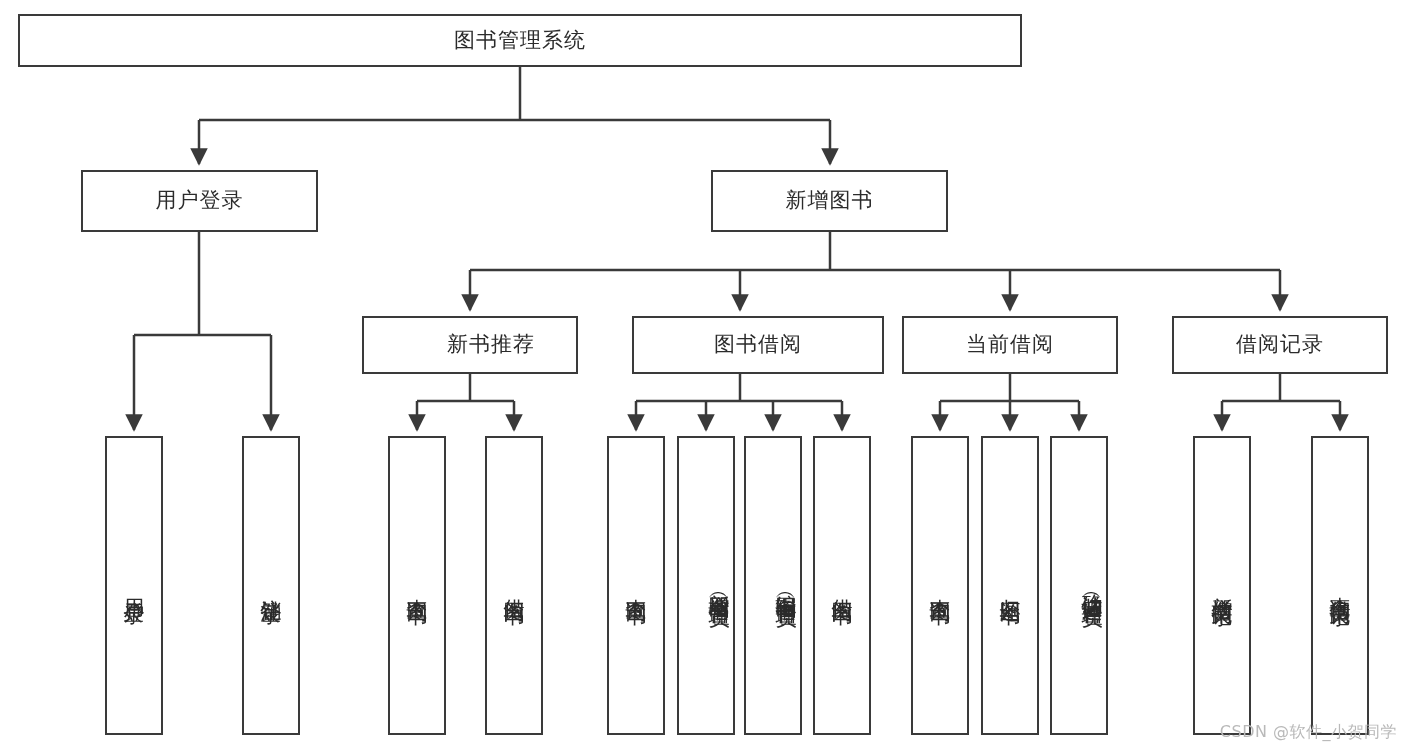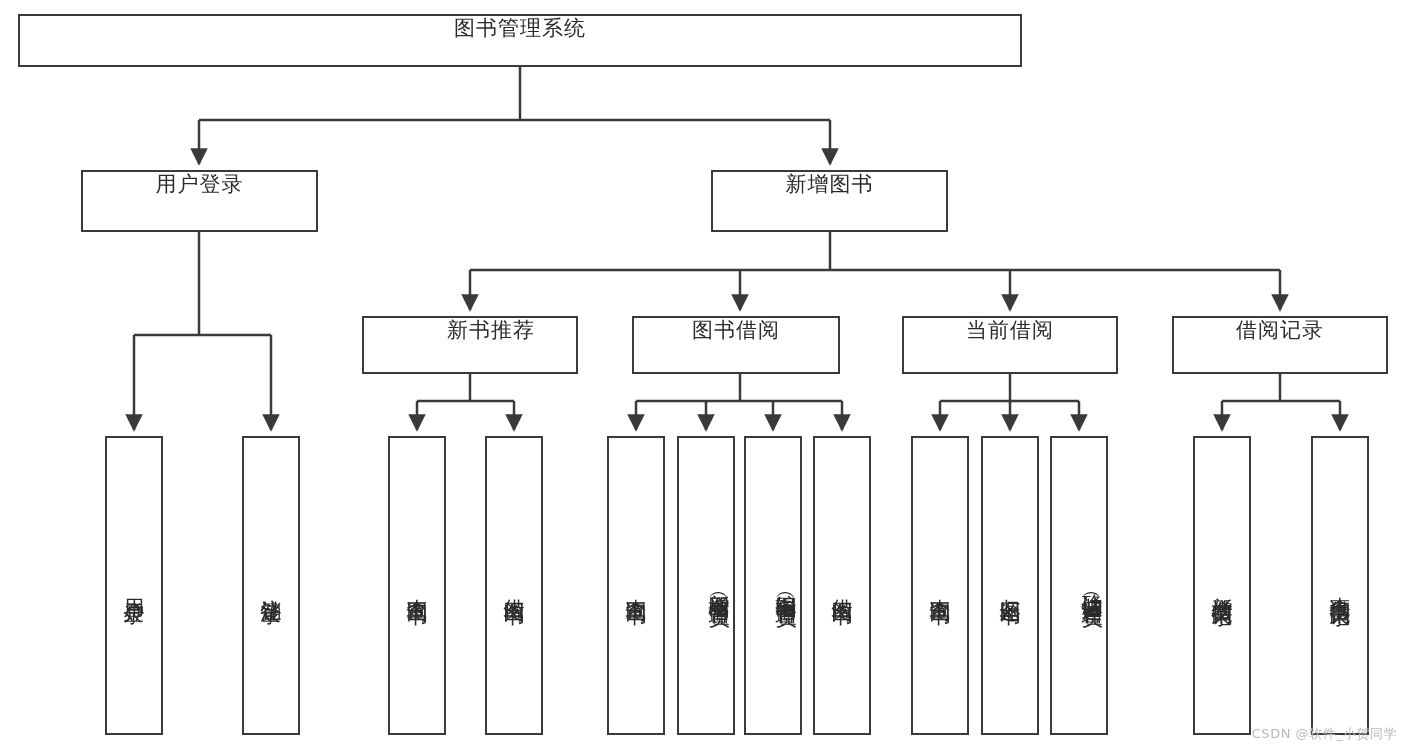--- a/index.html
+++ b/index.html
@@ -25,20 +25,21 @@
     width: 1405px;
     height: 747px;
     pointer-events: none;
   }
   .node {
     position: absolute;
     box-sizing: border-box;
     background: #ffffff;
     border: 2px solid #3a3a3a;
     display: flex;
+    align-items: center;
     justify-content: center;
     color: #2b2b2b;
     z-index: 2;
   }
   .node.horiz {
     font-size: 21px;
     letter-spacing: 1px;
     line-height: 1.2;
     white-space: nowrap;
   }
@@ -61,21 +62,21 @@
   .node.vert.anchor-top {
     align-items: flex-start;
   }
   .node.vert.anchor-mid {
     align-items: center;
   }
   #watermark {
     position: absolute;
     right: 8px;
     bottom: 4px;
-    font-size: 13px;
+    font-size: 16px;
     color: #b9b9b9;
     letter-spacing: 0.5px;
     z-index: 5;
     white-space: nowrap;
   }
 </style>
 </head>
 <body>
 
 <div id="canvas">
@@ -137,21 +138,21 @@
   <div class="node horiz" style="left:81px; top:170px; width:237px; height:62px;">
     <span>用户登录</span>
   </div>
   <div class="node horiz" style="left:711px; top:170px; width:237px; height:62px;">
     <span>新增图书</span>
   </div>
 
   <div class="node horiz" style="left:362px; top:316px; width:216px; height:58px;padding-left:42px;">
     <span>新书推荐</span>
   </div>
-  <div class="node horiz" style="left:632px; top:316px; width:208px; height:58px;">
+  <div class="node horiz" style="left:632px; top:316px; width:252px; height:58px;">
     <span>图书借阅</span>
   </div>
   <div class="node horiz" style="left:1172px; top:316px; width:216px; height:58px;">
     <span>借阅记录</span>
   </div>
   <div class="node horiz" style="left:902px; top:316px; width:216px; height:58px;">
     <span>当前借阅</span>
   </div>
 
   <div class="node vert anchor-mid" style="left:105px; top:436px; width:58px; height:299px;">

